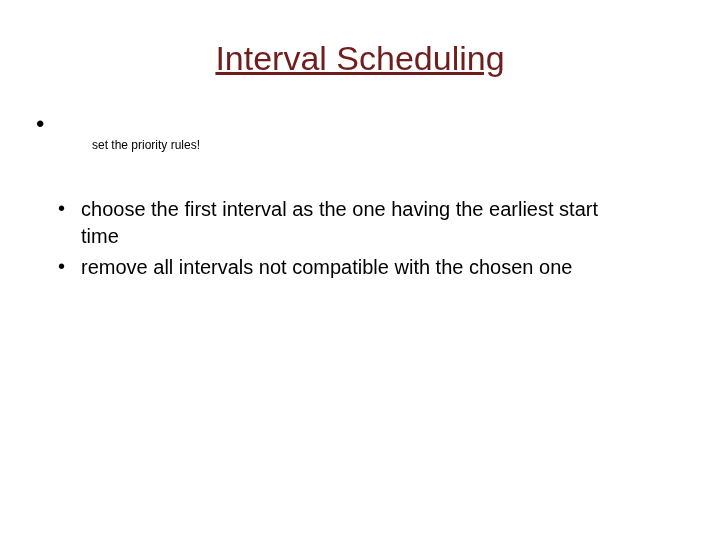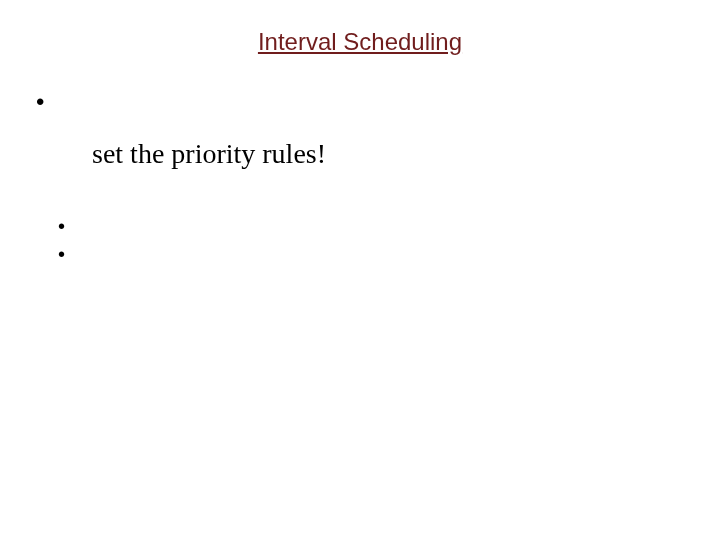--- a/index.html
+++ b/index.html
@@ -12,44 +12,43 @@
     color: #000000;
   }
   .slide {
     width: 720px;
     height: 540px;
     position: relative;
     box-sizing: border-box;
   }
   .title {
     text-align: center;
-    font-size: 24px;
+    font-size: 34px;
     color: #701d1d;
     text-decoration: underline;
-    padding-top: 28px;
+    padding-top: 39px;
     font-weight: normal;
   }
   .q-row {
     margin-top: 30px;
     margin-left: 36px;
     font-size: 24px;
     display: flex;
     align-items: flex-start;
     gap: 16px;
   }
   .bullet-dot {
     font-size: 24px;
     line-height: 1;
     margin-top: 4px;
   }
   .subline {
     margin-left: 92px;
-    margin-top: 24px;
-    font-size: 28px;
-    font-family: Liberation Serif, serif;
+    margin-top: 2px;
+    font-size: 12px;
   }
   .list {
     margin-top: 44px;
     margin-left: 58px;
     font-size: 20px;
   }
   .list-item {
     display: flex;
     align-items: flex-start;
     gap: 16px;
@@ -73,19 +72,21 @@
 
   <div class="q-row">
     <span class="bullet-dot">•</span>
   </div>
 
   <div class="subline">set the priority rules!</div>
 
   <div class="list">
     <div class="list-item">
       <span class="dot">•</span>
+      <span class="txt">choose the first interval as the one having the earliest start time</span>
     </div>
     <div class="list-item">
       <span class="dot">•</span>
+      <span class="txt">remove all intervals not compatible with the chosen one</span>
     </div>
   </div>
 
 </div>
 
 </body></html>

